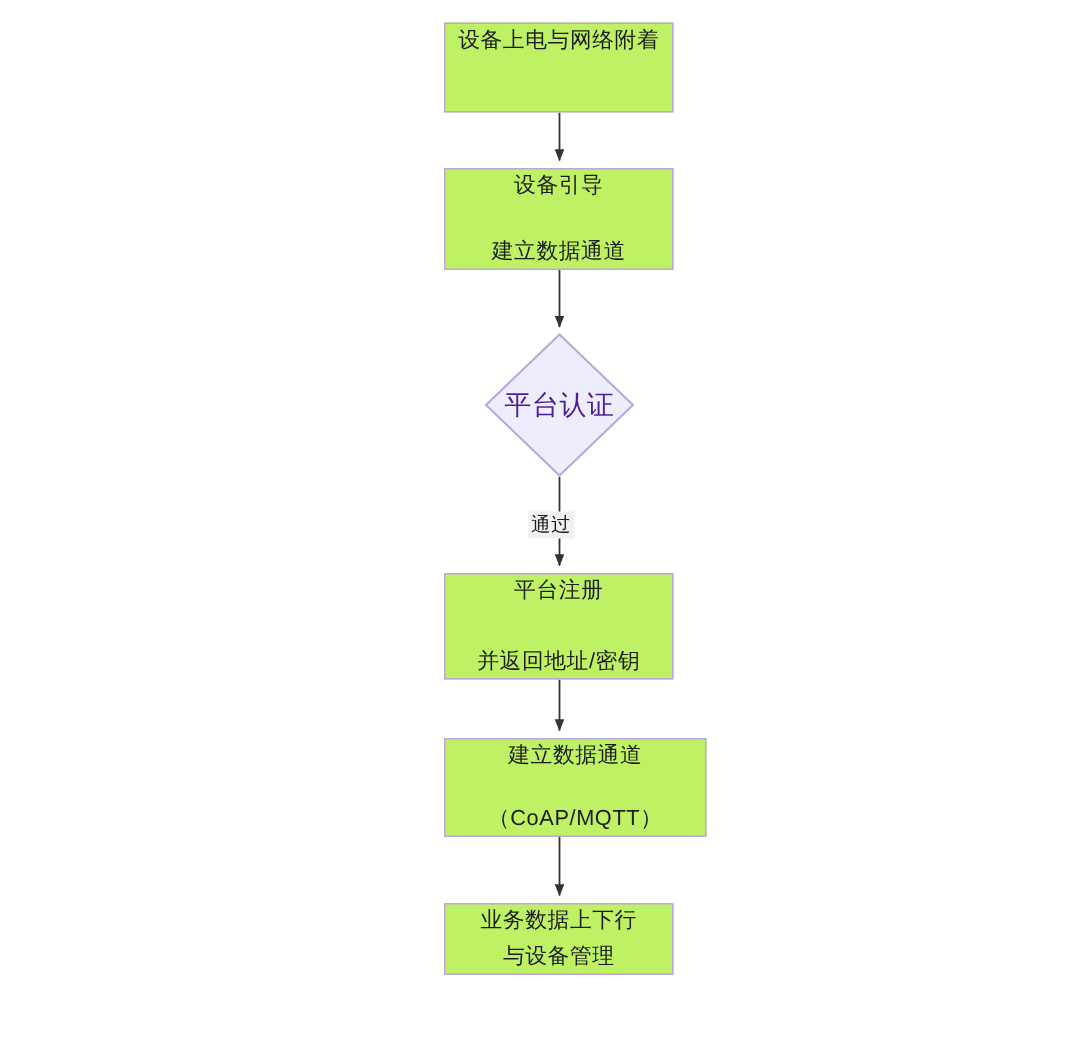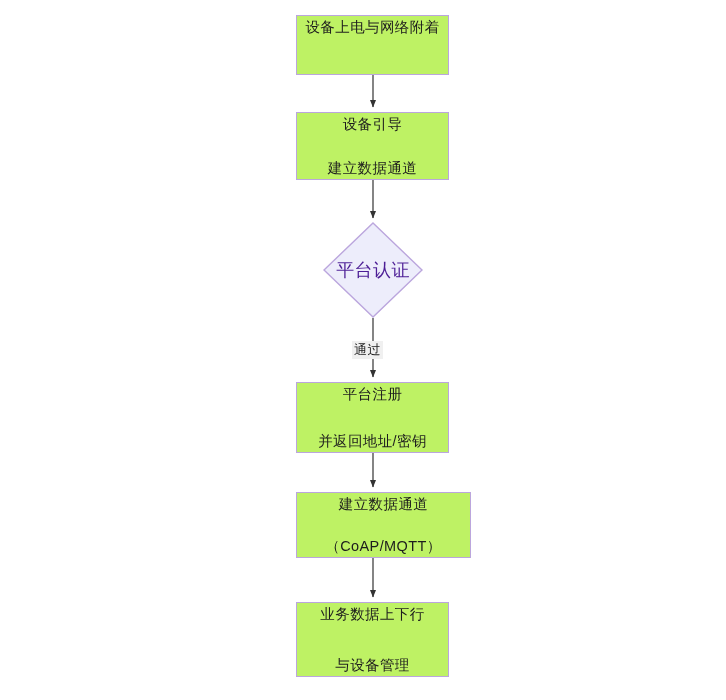--- a/index.html
+++ b/index.html
@@ -121,18 +121,18 @@
   <div class="node-box" style="left:296px; top:382px; width:153px; height:71px;">
     <span class="line">平台注册</span>
     <span class="line">并返回地址/密钥</span>
   </div>
 
   <div class="node-box" style="left:296px; top:492px; width:175px; height:66px;">
     <span class="line">建立数据通道</span>
     <span class="line">（CoAP/MQTT）</span>
   </div>
 
-  <div class="node-box" style="left:296px; top:602px; width:153px; height:75px;">
+  <div class="node-box" style="left:296px; top:602px; width:153px; height:48px;">
     <span class="line">业务数据上下行</span>
     <span class="line">与设备管理</span>
   </div>
 
 </div>
 
 </body></html>

